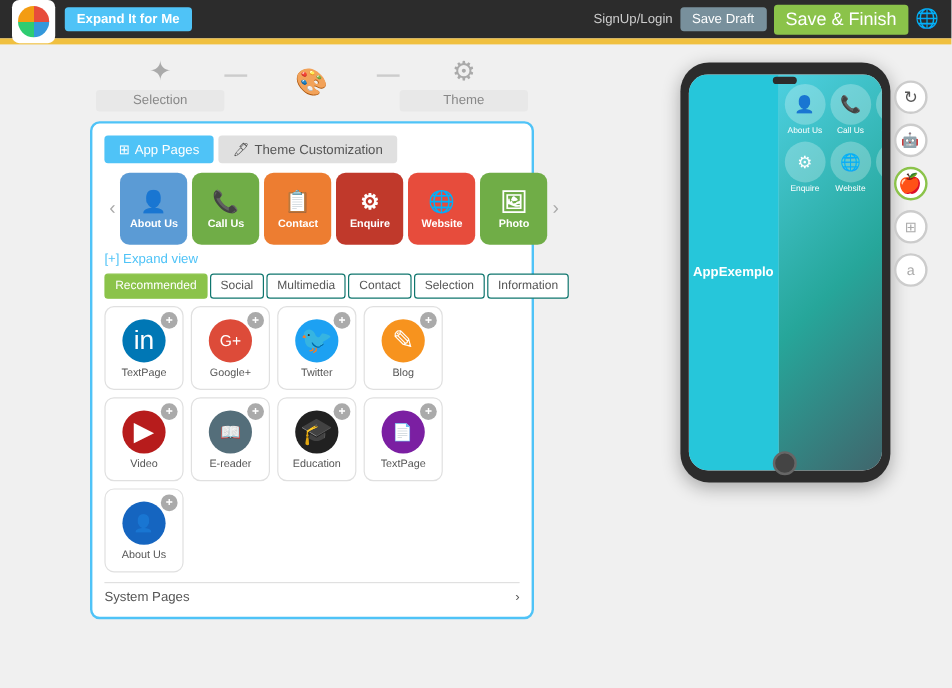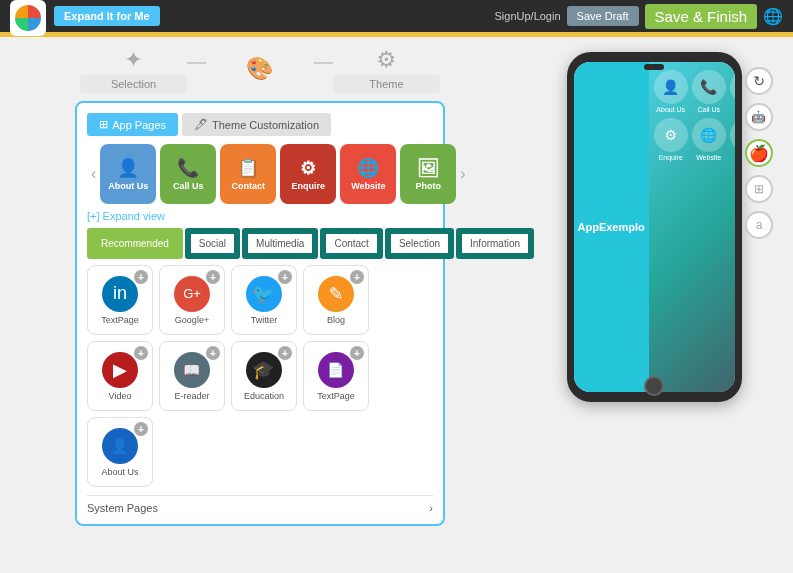--- a/index.html
+++ b/index.html
@@ -188,21 +188,21 @@
     }
 
     
     .cat-tabs {
       display: flex;
       gap: 2px;
       margin-bottom: 6px;
     }
     .cat-tab {
       padding: 4px 8px;
-      border: 6px solid #0f766e;
+      border: 1px solid #0f766e;
       border-radius: 3px;
       font-size: 10px;
       cursor: pointer;
       background: white;
       color: #555;
     }
     .cat-tab.active { background: #8bc34a; color: white; border-color: #8bc34a; }
 
     .view-all {
       text-align: right;
@@ -232,21 +232,21 @@
       color: #555;
       cursor: pointer;
       position: relative;
       background: white;
       gap: 3px;
     }
     .plugin-tile-icon {
       width: 36px; height: 36px;
       border-radius: 50%;
       display: flex; align-items: center; justify-content: center;
-      font-size: 18px;
+      font-size: 22px;
       color: white;
     }
     .plus-badge {
       position: absolute;
       top: 4px; right: 4px;
       width: 14px; height: 14px;
       background: #aaa;
       border-radius: 50%;
       display: flex; align-items: center; justify-content: center;
       font-size: 10px;

